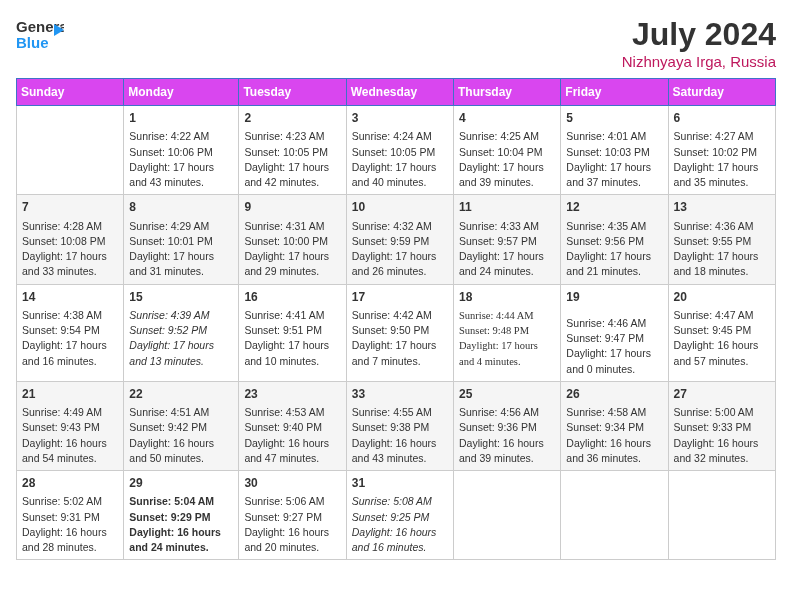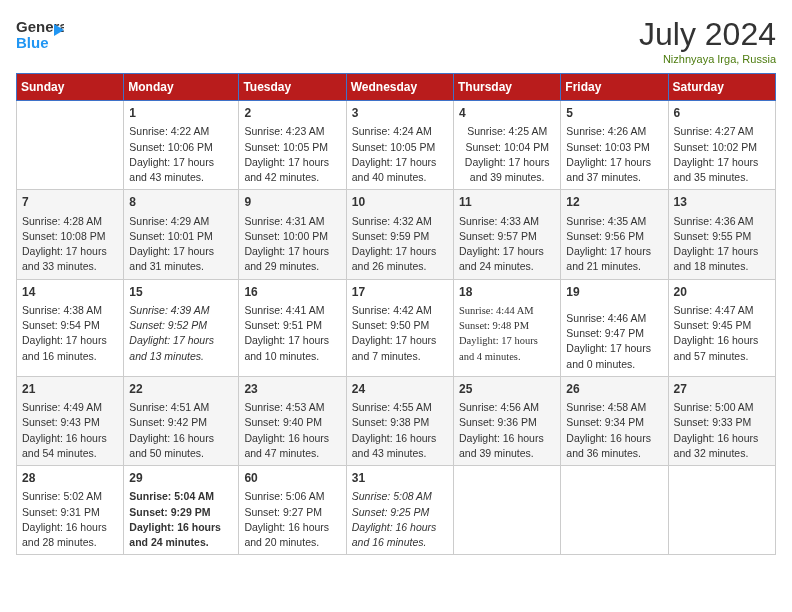--- a/index.html
+++ b/index.html
@@ -19,34 +19,34 @@
     .logo {
       display: flex;
       align-items: center;
       gap: 4px;
     }
     .title-area {
       text-align: right;
     }
     .month-title {
       font-size: 32px;
-      font-weight: normal;
+      font-weight: bold;
       color: #333;
     }
     .location-title {
-      font-size: 11px;
-      color: #4d7c0f;
+      font-size: 15px;
+      color: #be185d;
     }
     table {
       width: 100%;
       border-collapse: collapse;
       font-size: 11px;
     }
     thead tr th {
-      background-color: #b91c1c;
+      background-color: #d946ef;
       color: #fff;
       padding: 6px 4px;
       text-align: left;
       font-size: 12px;
       font-weight: bold;
       border: 1px solid #3F72C8;
     }
     tbody tr td {
       border: 1px solid #ccc;
       padding: 4px 5px;
@@ -121,28 +121,28 @@
         </td>
         <td>
           <span class="day-number">3</span>
           <div class="day-details" style="white-space: pre-line;">Sunrise: 4:24 AM
 Sunset: 10:05 PM
 Daylight: 17 hours
 and 40 minutes.</div>
         </td>
         <td>
           <span class="day-number">4</span>
-          <div class="day-details" style="white-space: pre-line; text-align: center;">Sunrise: 4:25 AM
+          <div class="day-details" style="white-space: pre-line;">Sunrise: 4:25 AM
 Sunset: 10:04 PM
 Daylight: 17 hours
 and 39 minutes.</div>
         </td>
         <td>
           <span class="day-number">5</span>
-          <div class="day-details" style="white-space: pre-line;">Sunrise: 4:26 AM
+          <div class="day-details" style="white-space: pre-line;">Sunrise: 4:01 AM
 Sunset: 10:03 PM
 Daylight: 17 hours
 and 37 minutes.</div>
         </td>
         <td>
           <span class="day-number">6</span>
           <div class="day-details" style="white-space: pre-line;">Sunrise: 4:27 AM
 Sunset: 10:02 PM
 Daylight: 17 hours
 and 35 minutes.</div>
@@ -266,21 +266,21 @@
 and 50 minutes.</div>
         </td>
         <td>
           <span class="day-number">23</span>
           <div class="day-details" style="white-space: pre-line;">Sunrise: 4:53 AM
 Sunset: 9:40 PM
 Daylight: 16 hours
 and 47 minutes.</div>
         </td>
         <td>
-          <span class="day-number">24</span>
+          <span class="day-number">33</span>
           <div class="day-details" style="white-space: pre-line;">Sunrise: 4:55 AM
 Sunset: 9:38 PM
 Daylight: 16 hours
 and 43 minutes.</div>
         </td>
         <td>
           <span class="day-number">25</span>
           <div class="day-details" style="white-space: pre-line;">Sunrise: 4:56 AM
 Sunset: 9:36 PM
 Daylight: 16 hours
@@ -310,21 +310,21 @@
 and 28 minutes.</div>
         </td>
         <td>
           <span class="day-number">29</span>
           <div class="day-details" style="white-space: pre-line; font-weight: bold;">Sunrise: 5:04 AM
 Sunset: 9:29 PM
 Daylight: 16 hours
 and 24 minutes.</div>
         </td>
         <td>
-          <span class="day-number">60</span>
+          <span class="day-number">30</span>
           <div class="day-details" style="white-space: pre-line;">Sunrise: 5:06 AM
 Sunset: 9:27 PM
 Daylight: 16 hours
 and 20 minutes.</div>
         </td>
         <td>
           <span class="day-number">31</span>
           <div class="day-details" style="white-space: pre-line; font-style: italic;">Sunrise: 5:08 AM
 Sunset: 9:25 PM
 Daylight: 16 hours

